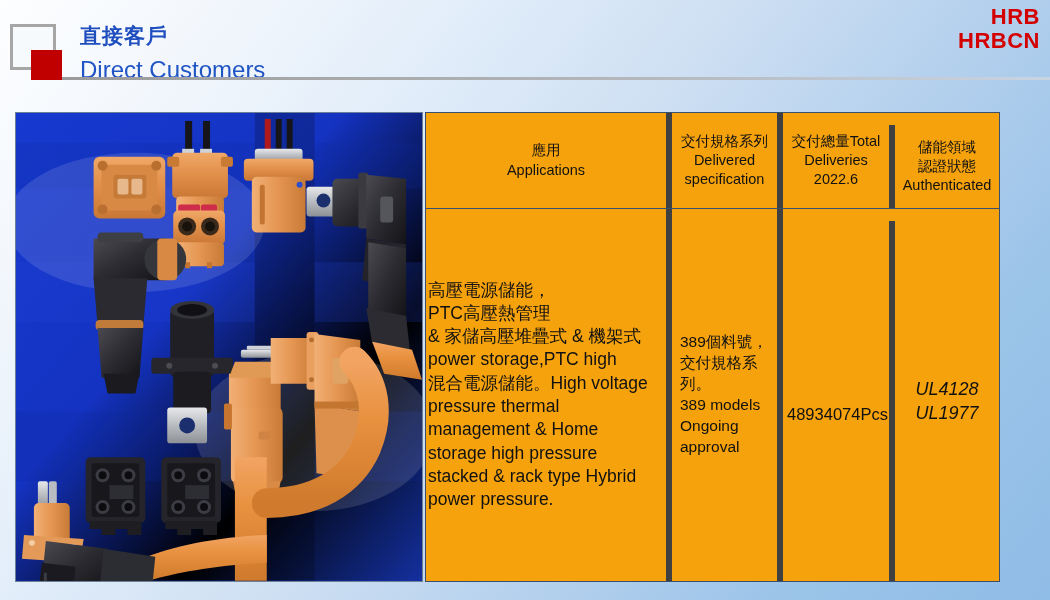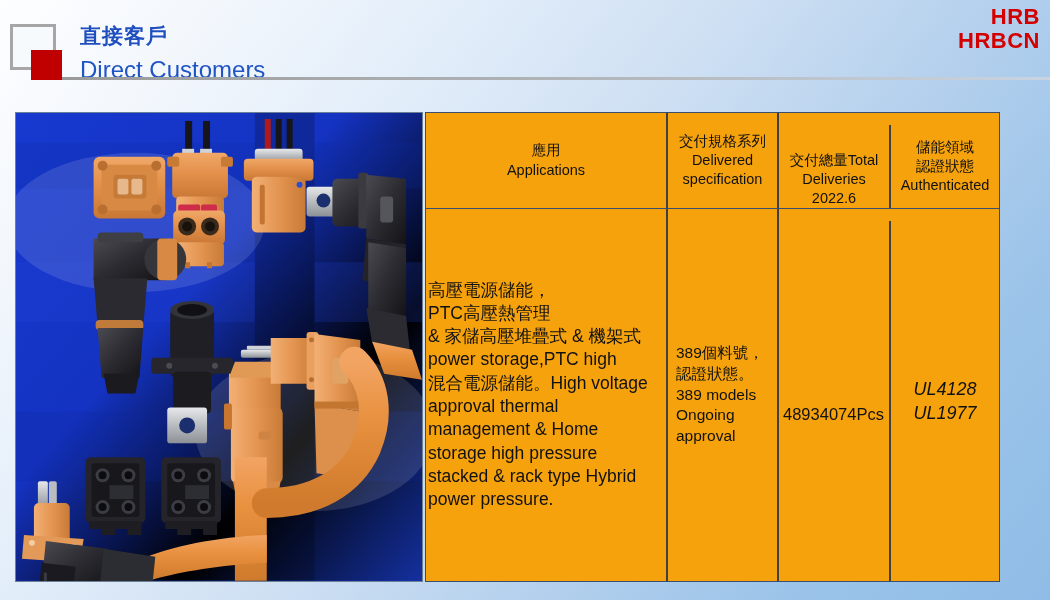--- a/index.html
+++ b/index.html
@@ -131,25 +131,25 @@
   .trow-body { flex: 1 1 auto; }
 
   .cell {
     box-sizing: border-box;
     display: flex;
     align-items: center;
     padding: 0 4px;
     color: #111111;
     overflow: hidden;
   }
-  .cell + .cell { border-left: 2px solid #404040; }
+  .cell + .cell { border-left: 6px solid #404040; }
 
   .c-app   { width: 240px; }
   .c-spec  { width: 111px; }
-  .c-total { width: 112px; align-items: flex-end; }
+  .c-total { width: 112px; }
   .c-auth  { width: 110px; margin-top: 12px; }
 
   .head-text {
     width: 100%;
     text-align: center;
     font-size: 14.5px;
     line-height: 1.32;
   }
 
   .body-app {
@@ -461,32 +461,32 @@
 
     <div class="trow trow-body">
 
       <div class="cell c-app body-app">
         <div class="app-text">
           <span class="nowrap-line">高壓電源儲能，</span>
           <span class="nowrap-line">PTC高壓熱管理</span>
           <span class="nowrap-line">&amp; 家儲高壓堆疊式 &amp; 機架式</span>
           <span class="nowrap-line">power storage,PTC high</span>
           <span class="nowrap-line">混合電源儲能。High voltage</span>
-          <span class="nowrap-line">approval thermal</span>
+          <span class="nowrap-line">pressure thermal</span>
           <span class="nowrap-line">management &amp; Home</span>
           <span class="nowrap-line">storage high pressure</span>
           <span class="nowrap-line">stacked &amp; rack type Hybrid</span>
           <span class="nowrap-line">power pressure.</span>
         </div>
       </div>
 
       <div class="cell c-spec body-spec">
         <div class="spec-text">
           <span class="nowrap-line">389個料號，</span>
-          <span class="nowrap-line">認證狀態。</span>
+          <span class="nowrap-line">交付規格系列。</span>
           <span class="nowrap-line">389 models</span>
           <span class="nowrap-line">Ongoing</span>
           <span class="nowrap-line">approval</span>
         </div>
       </div>
 
       <div class="cell c-total body-total">
         <div class="total-text">48934074Pcs</div>
       </div>
 

